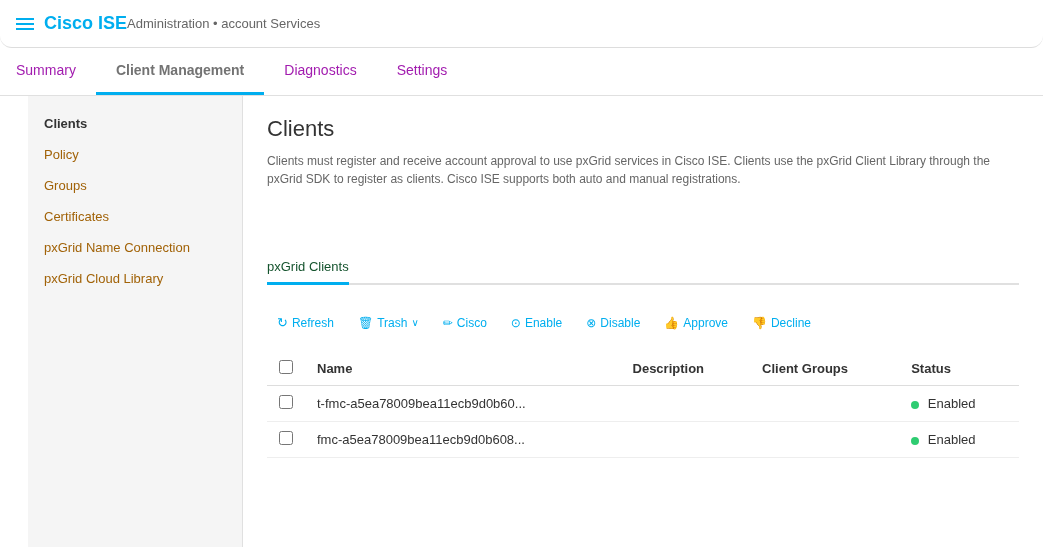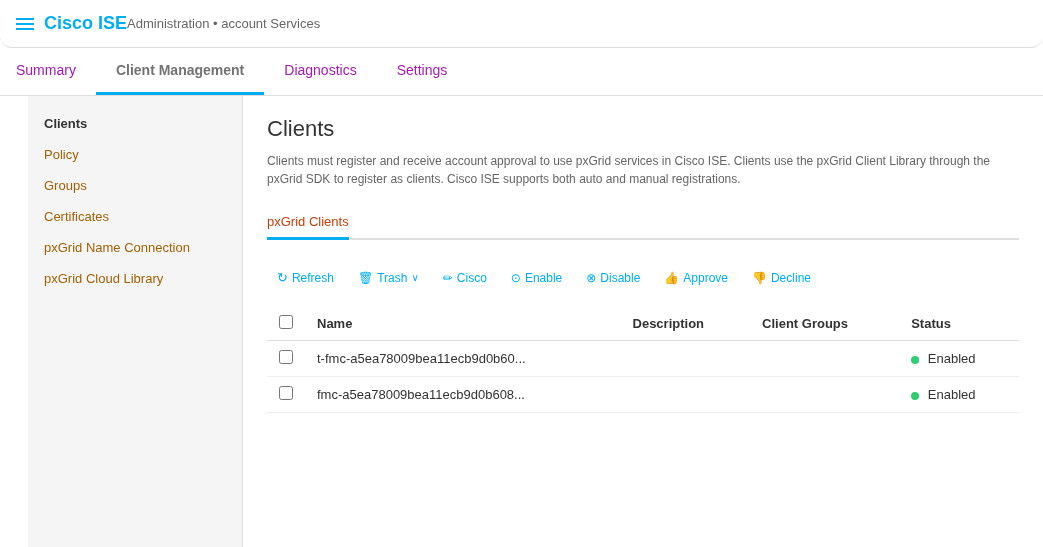--- a/index.html
+++ b/index.html
@@ -102,23 +102,24 @@
       padding: 8px 0;
       margin-right: 24px;
       font-size: 13px;
       color: #333;
       cursor: pointer;
       border-bottom: 3px solid transparent;
       position: relative;
       bottom: -2px;
     }
     .sub-tab.active {
-      color: #c2410c;
+      color: #14532d;
       border-bottom: 3px solid #00aeef;
       font-weight: 500;
+      margin-top: 45px;
     }
 
     
     .toolbar {
       display: flex;
       align-items: center;
       gap: 4px;
       margin-bottom: 12px;
       padding: 6px 0;
     }

